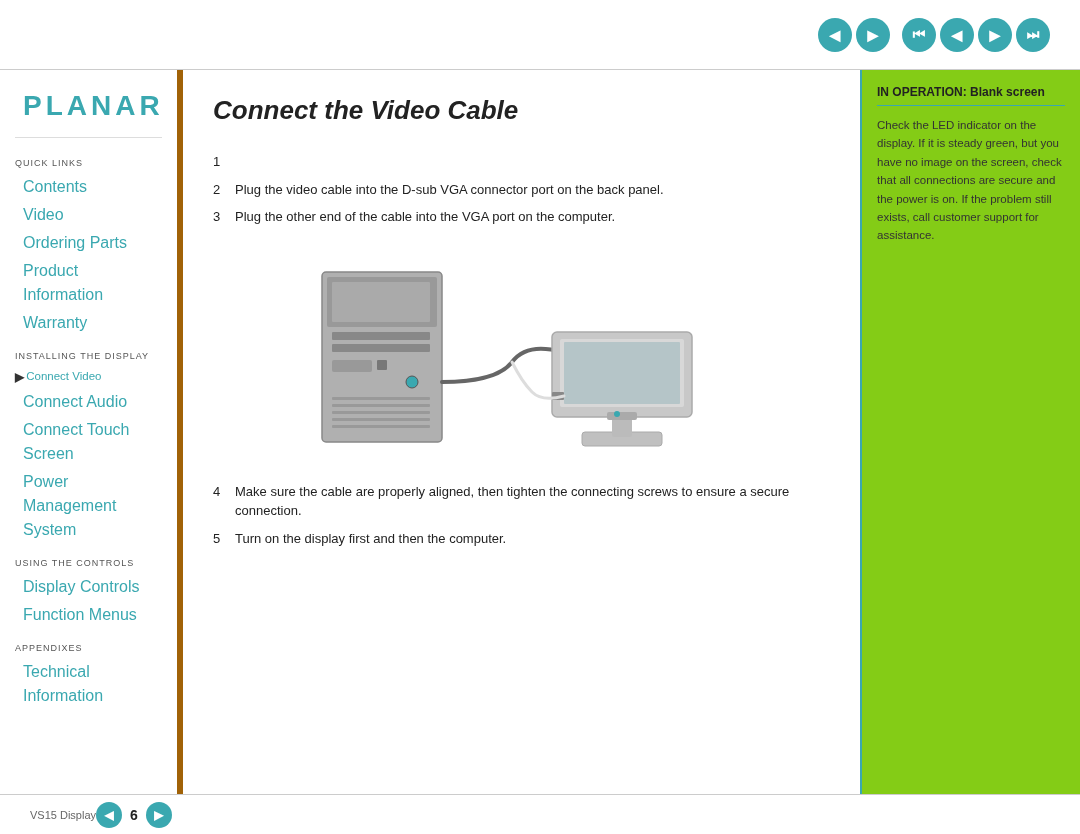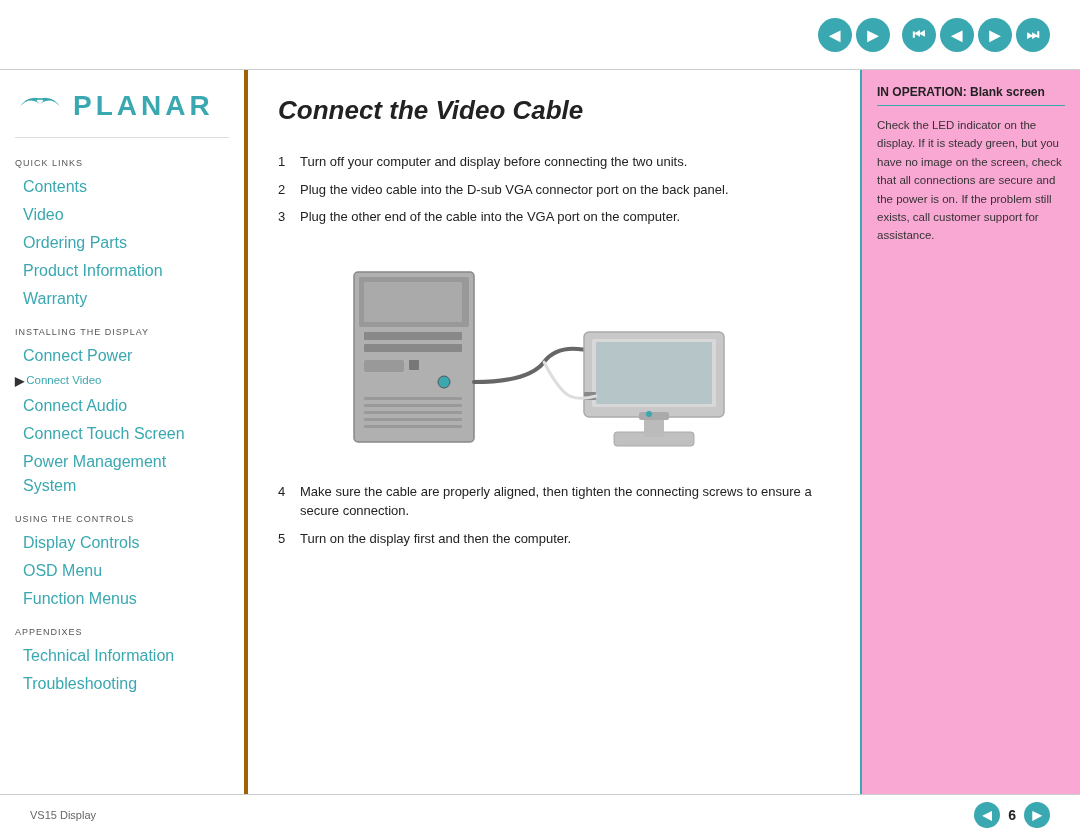--- a/index.html
+++ b/index.html
@@ -49,22 +49,22 @@
 
     
     .main-layout {
       display: flex;
       flex: 1;
       overflow: hidden;
     }
 
     
     .sidebar {
-      width: 248px;
-      border-right: 4px solid #a16207;
+      width: 183px;
+      border-right: 6px solid #a16207;
       padding: 20px 15px;
       overflow-y: auto;
       flex-shrink: 0;
     }
     .logo-area {
       margin-bottom: 20px;
       padding-bottom: 15px;
       border-bottom: 1px solid #ddd;
     }
     .logo-text {
@@ -166,21 +166,20 @@
       height: 210px;
     }
 
     .footer-steps {
       margin-top: 10px;
     }
 
     .footer-bar {
       display: flex;
       align-items: center;
-      justify-content: space-between;
       border-top: 1px solid #ccc;
       padding: 8px 30px;
       height: 40px;
     }
     .footer-label {
       font-size: 11px;
       color: #666;
     }
     .footer-nav {
       display: flex;
@@ -206,21 +205,21 @@
       font-size: 12px;
       font-weight: bold;
     }
 
     
     .right-panel {
       width: 220px;
       border-left: 2px solid #3aa8b0;
       padding: 15px;
       flex-shrink: 0;
-      background: #f9a8d4;
+      background: #84cc16;
     }
     .panel-title {
       font-size: 12px;
       font-weight: bold;
       color: #222;
       margin-bottom: 10px;
       border-bottom: 1px solid #3aa8b0;
       padding-bottom: 6px;
     }
     .panel-body {
@@ -266,53 +265,49 @@
       <a class="nav-link">Contents</a>
       <a class="nav-link">Video</a>
       <a class="nav-link">Ordering Parts</a>
       <a class="nav-link">Product Information</a>
       <a class="nav-link">Warranty</a>
     </div>
 
 
     <div>
       <div class="section-header">Installing the Display</div>
-      <a class="nav-link">Connect Power</a>
       <div class="nav-link-active">
         <span class="active-arrow">▶</span>
         <span>Connect Video</span>
       </div>
       <a class="nav-link">Connect Audio</a>
       <a class="nav-link">Connect Touch Screen</a>
       <a class="nav-link">Power Management System</a>
     </div>
 
     <div>
       <div class="section-header">Using the Controls</div>
       <a class="nav-link">Display Controls</a>
-      <a class="nav-link">OSD Menu</a>
       <a class="nav-link">Function Menus</a>
     </div>
 
     <div>
       <div class="section-header">Appendixes</div>
       <a class="nav-link">Technical Information</a>
-      <a class="nav-link">Troubleshooting</a>
     </div>
   </div>
 
   <div class="content-area">
     <h1 class="page-title">
       <em>Connect the Video Cable</em>
     </h1>
 
     <ul class="steps-list">
       <li class="step-item">
         <span class="step-num">1</span>
-        <span>Turn off your computer and display before connecting the two units.</span>
       </li>
       <li class="step-item">
         <span class="step-num">2</span>
         <span>Plug the video cable into the D-sub VGA connector port on the back panel.</span>
       </li>
       <li class="step-item">
         <span class="step-num">3</span>
         <span>Plug the other end of the cable into the VGA port on the computer.</span>
       </li>
     </ul>

